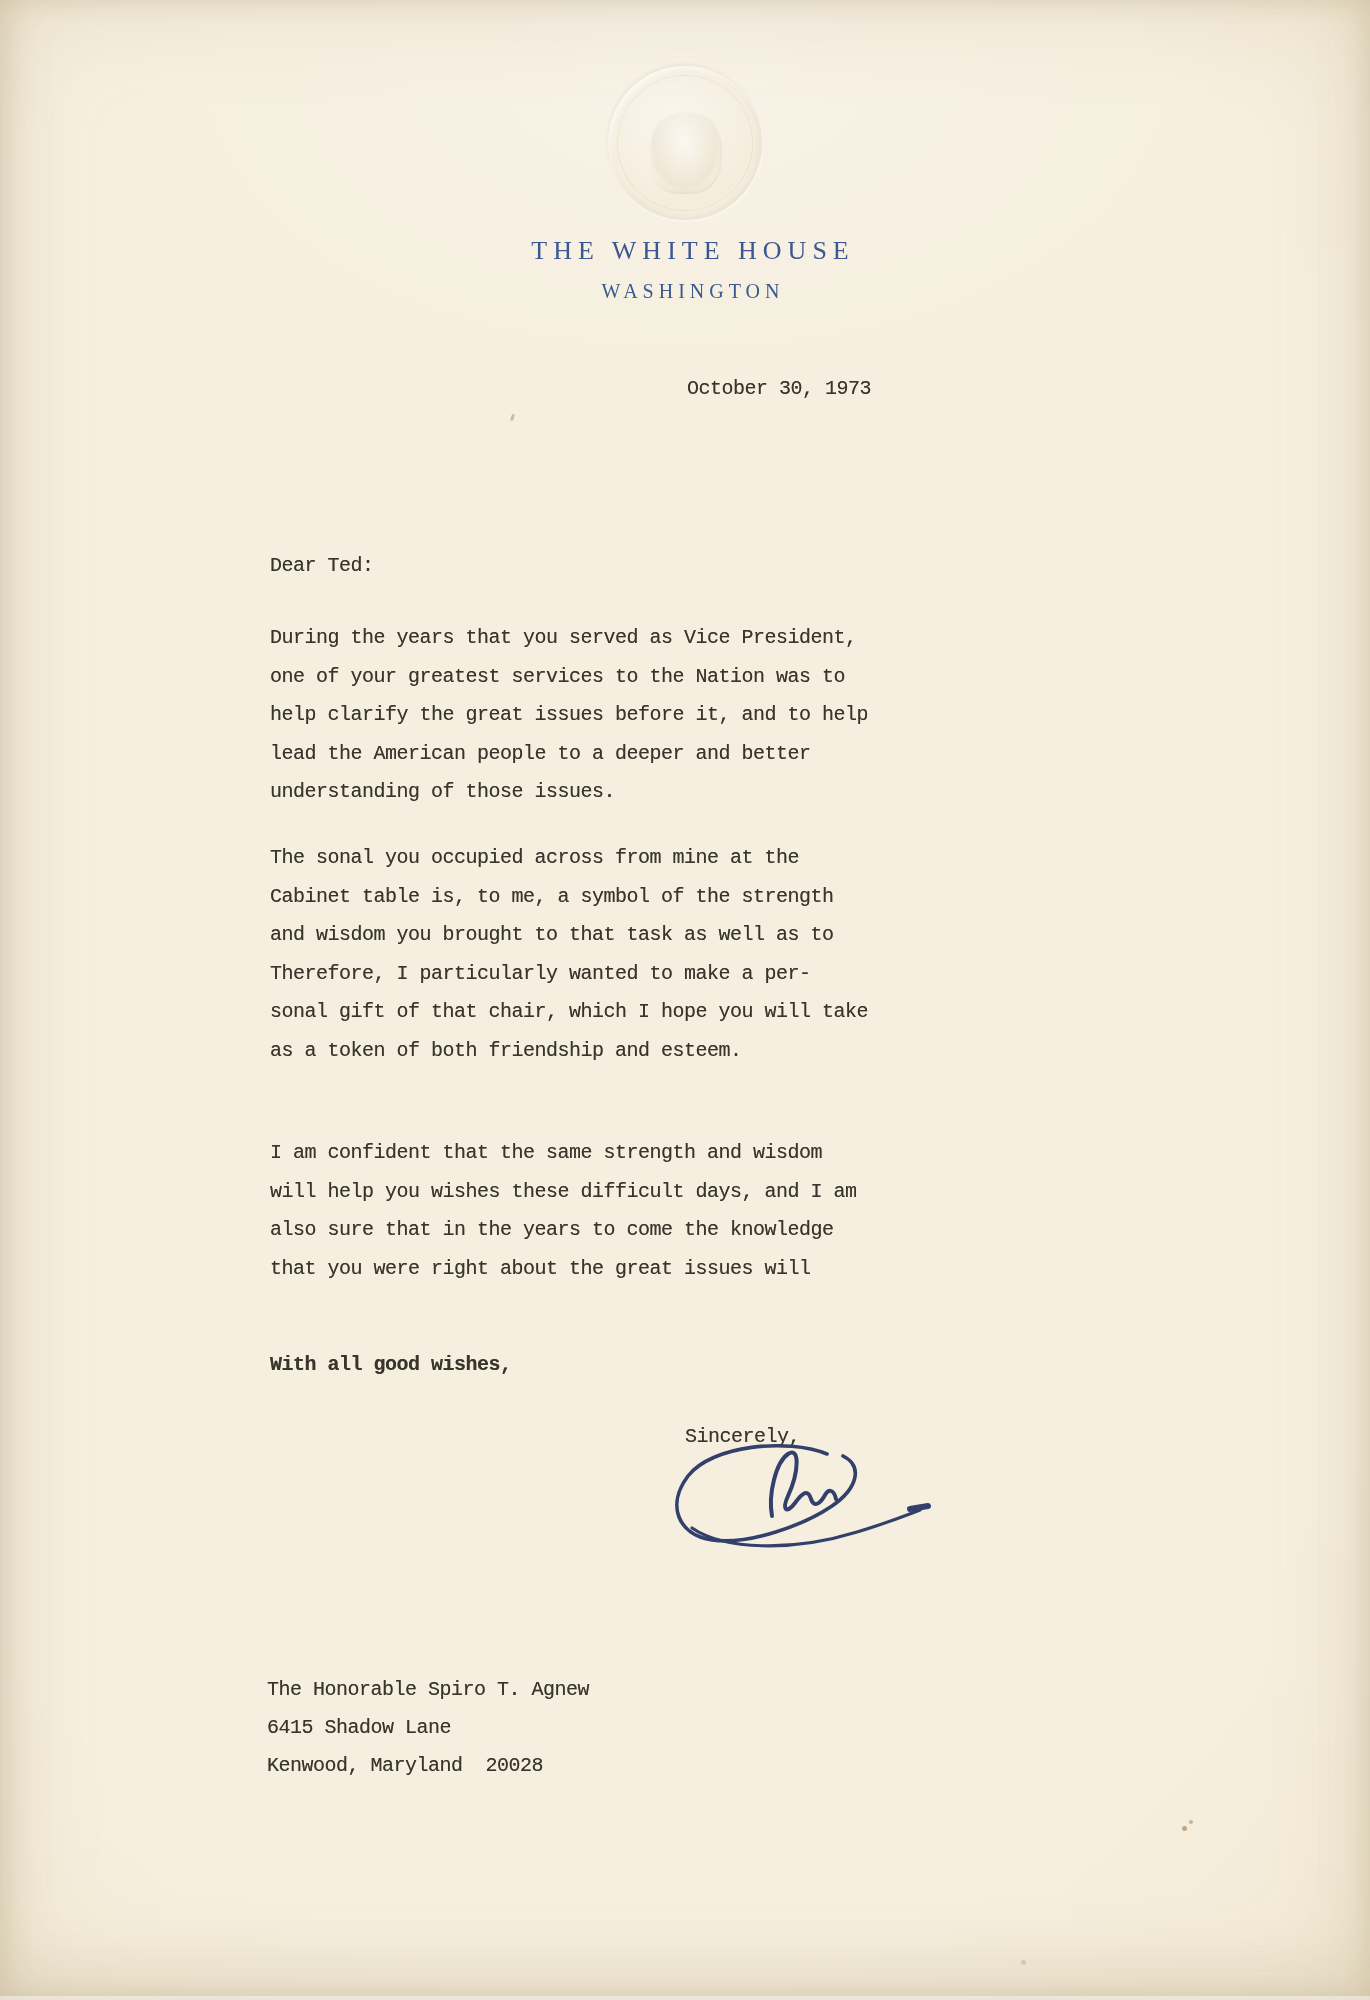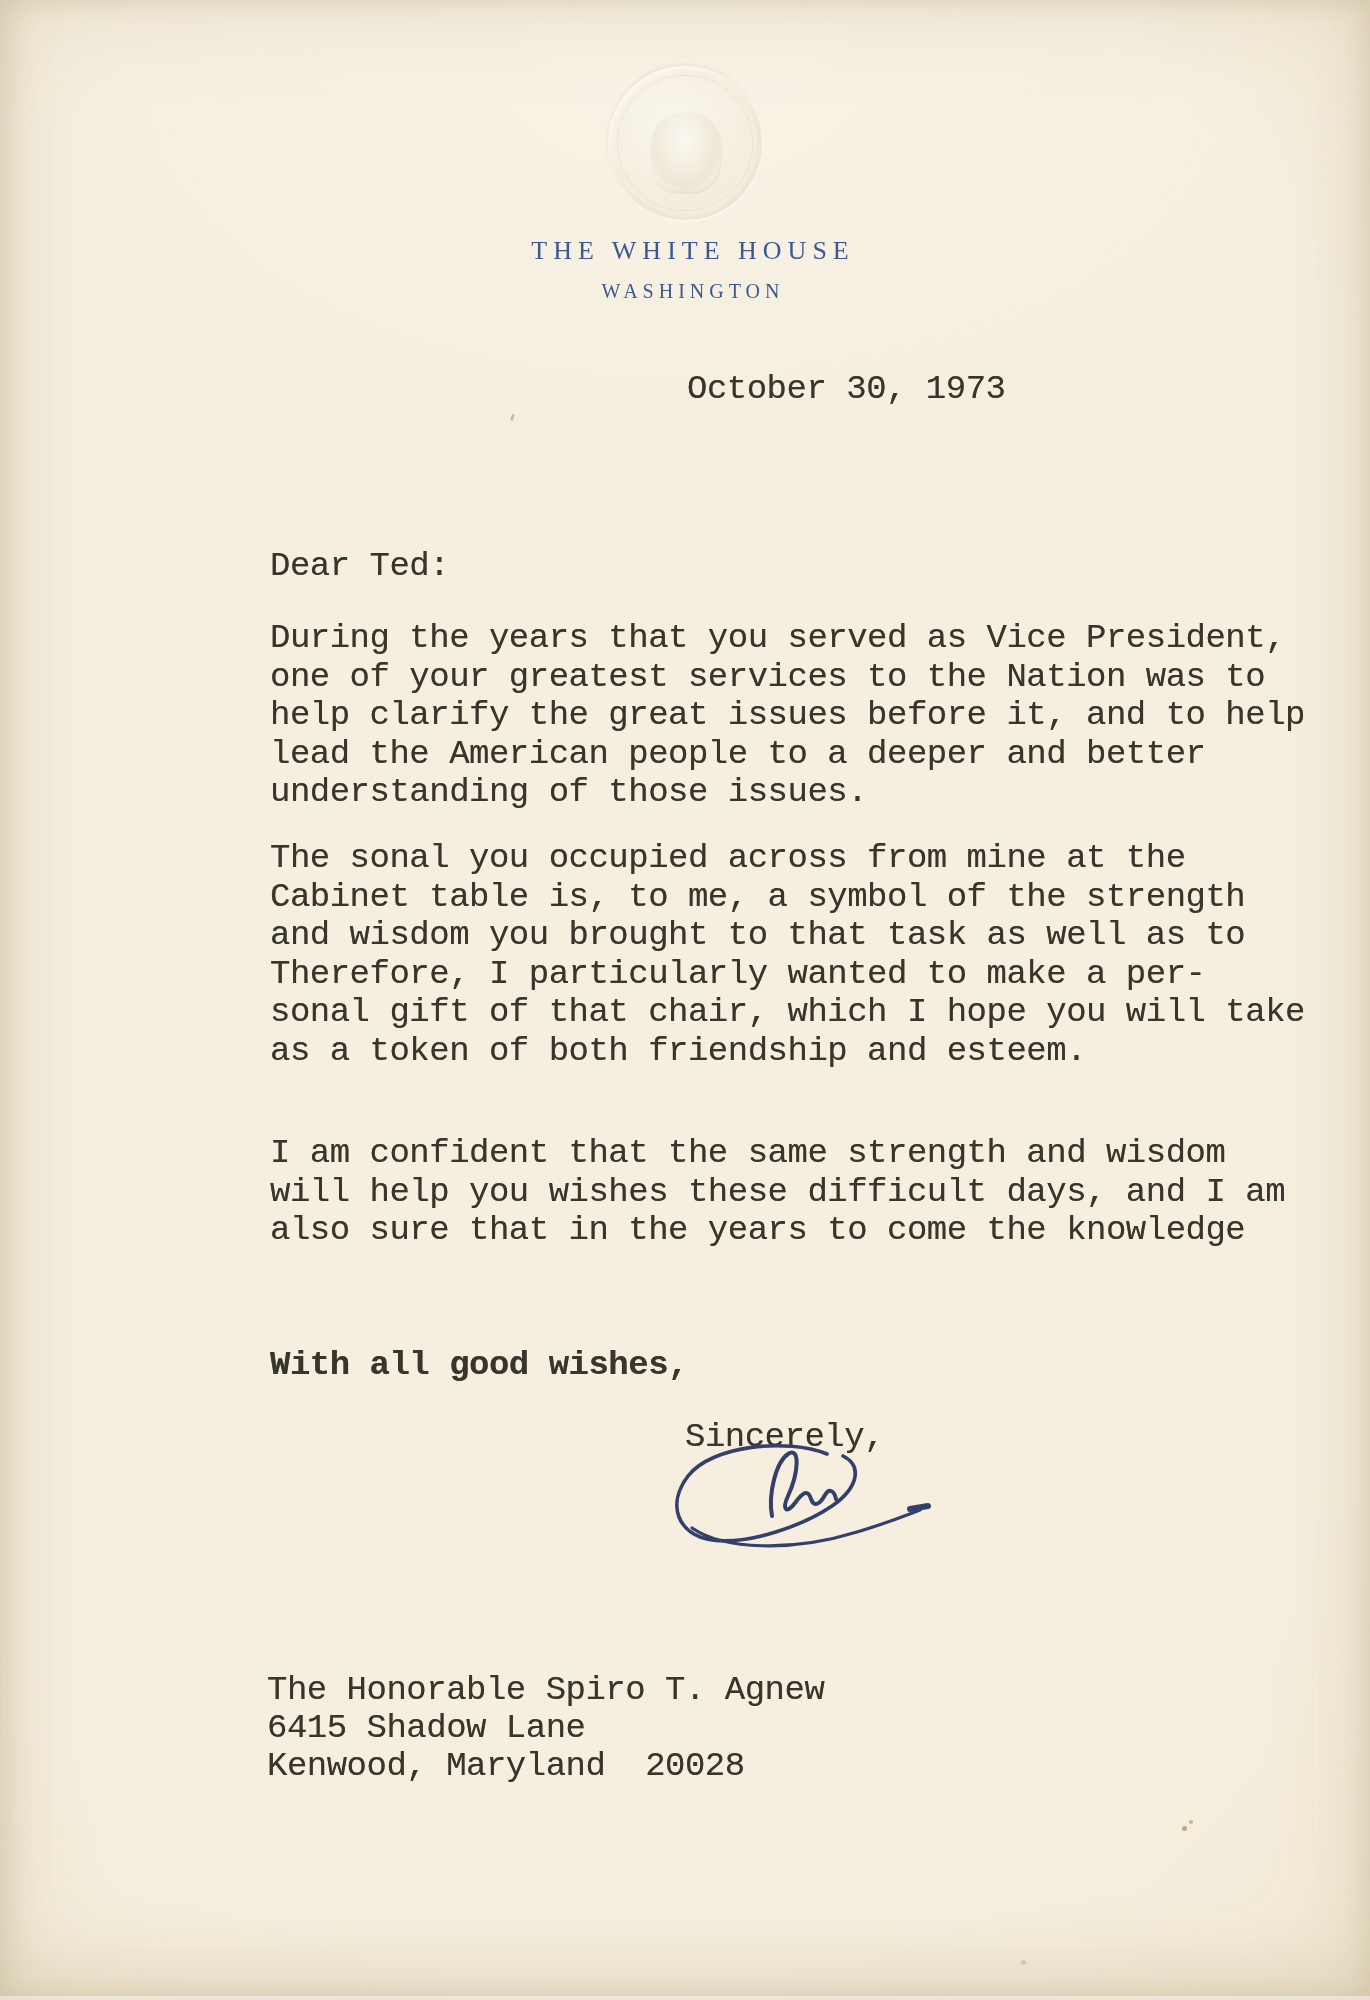--- a/index.html
+++ b/index.html
@@ -32,21 +32,21 @@
   .seal-ring { position:absolute; inset:9px; border-radius:50%;
     border:1px dotted rgba(150,126,86,0.22); }
   .seal-eagle { position:absolute; left:40px; top:44px; width:74px; height:84px; border-radius:46% 46% 40% 40%;
     background:radial-gradient(ellipse at 50% 40%, rgba(255,255,255,0.35), rgba(210,195,162,0.20) 60%, rgba(210,195,162,0) 75%);
     box-shadow: inset 1px 2px 3px rgba(255,255,255,0.5), inset -1px -2px 3px rgba(168,144,98,0.14); }
   .letterhead { position:absolute; left:8px; top:236px; width:1370px; text-align:center;
     font-family:"Liberation Serif","DejaVu Serif",serif; color:#3c5890; }
   .wh-title { font-size:26px; letter-spacing:6px; line-height:30px; }
   .wh-sub   { margin-top:13px; font-size:20px; letter-spacing:5px; line-height:24px; }
   .tline { white-space:pre; }
-  .bodytext { font-size:34px; letter-spacing:-0.5px; line-height:38.5px;
+  .bodytext { font-size:20px; letter-spacing:-0.5px; line-height:38.5px;
     text-shadow:0 0 0.5px rgba(55,53,44,0.55); }
   .date       { position:absolute; left:687px; top:370px; }
   .salutation { position:absolute; left:270px; top:547px; }
   .para       { position:absolute; left:270px; }
   .p1 { top:619px; }
   .p2 { top:839px; }
   .p3 { top:1134px; }
   .closing    { position:absolute; left:270px; top:1346px;font-weight:bold; }
   .signoff    { position:absolute; left:685px; top:1418px; }
   .signature  { position:absolute; left:662px; top:1436px; width:290px; height:130px; }
@@ -91,20 +91,21 @@
     <div class="tline">and wisdom you brought to that task as well as to</div>
     <div class="tline">Therefore, I particularly wanted to make a per-</div>
     <div class="tline">sonal gift of that chair, which I hope you will take</div>
     <div class="tline">as a token of both friendship and esteem.</div>
   </div>
 
   <div class="para p3 bodytext">
     <div class="tline">I am confident that the same strength and wisdom</div>
     <div class="tline">will help you wishes these difficult days, and I am</div>
     <div class="tline">also sure that in the years to come the knowledge</div>
+    <div class="tline">that you were right about the great issues will</div>
   </div>
 
   <div class="closing tline bodytext">With all good wishes,</div>
 
   <div class="signoff tline bodytext">Sincerely,</div>
 
   <svg class="signature" viewBox="0 0 290 130" fill="none" xmlns="http://www.w3.org/2000/svg">
 
     <path d="M 110 80 C 106 58, 114 26, 126 18 C 138 10, 137 36, 126 60 C 120 73, 124 79, 133 67
              C 141 56, 146 53, 149 63 C 152 72, 158 68, 163 59 C 167 52, 172 54, 174 63" stroke="#32406b" stroke-width="4" stroke-linecap="round"></path>

